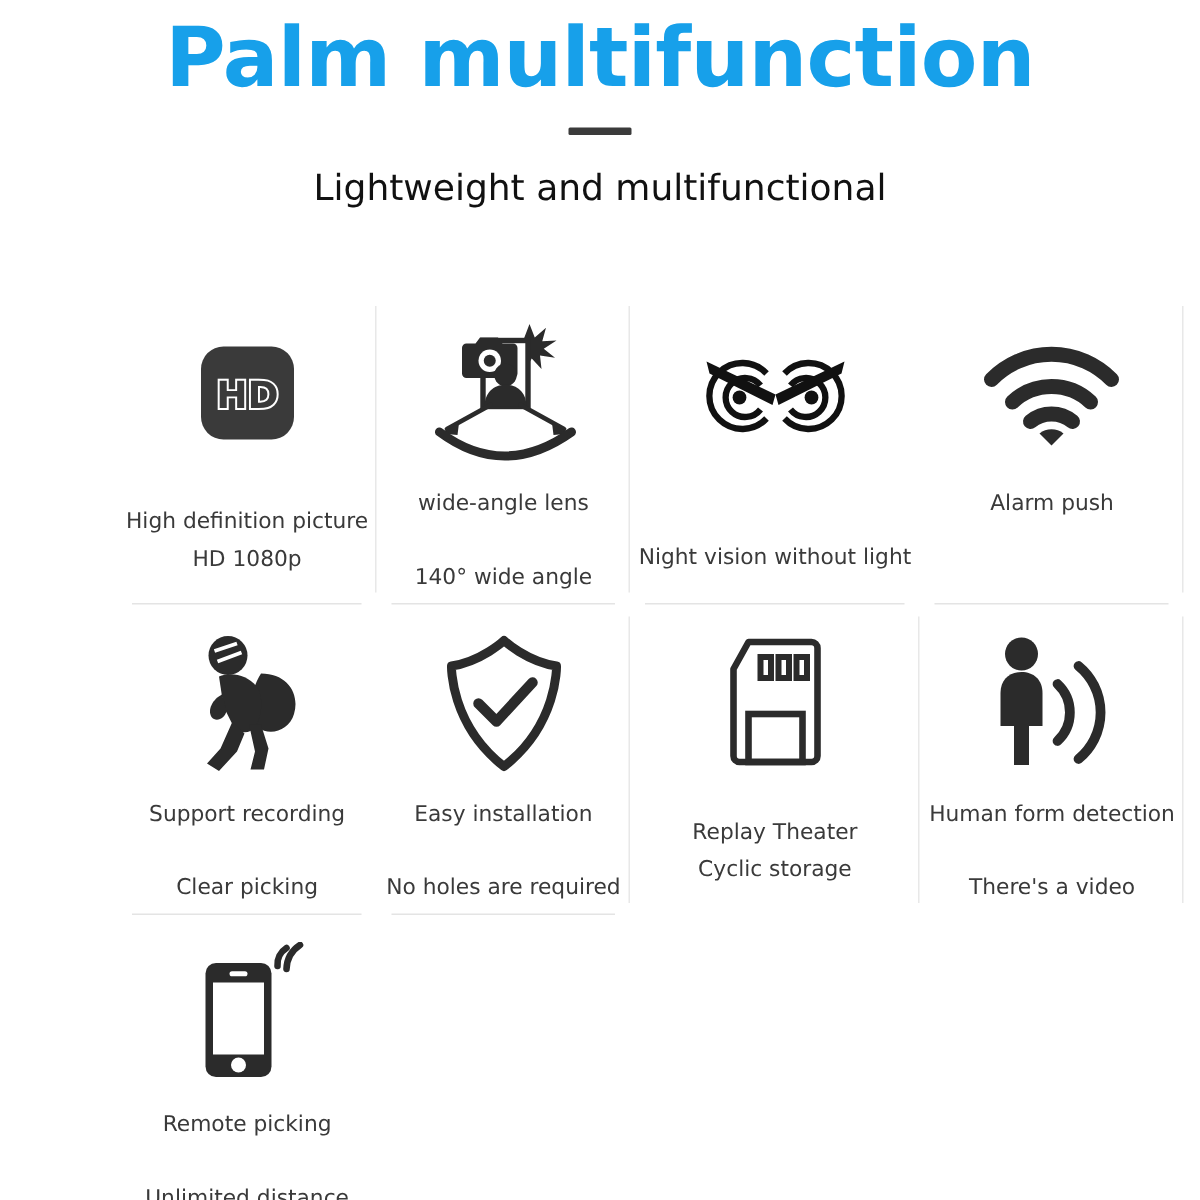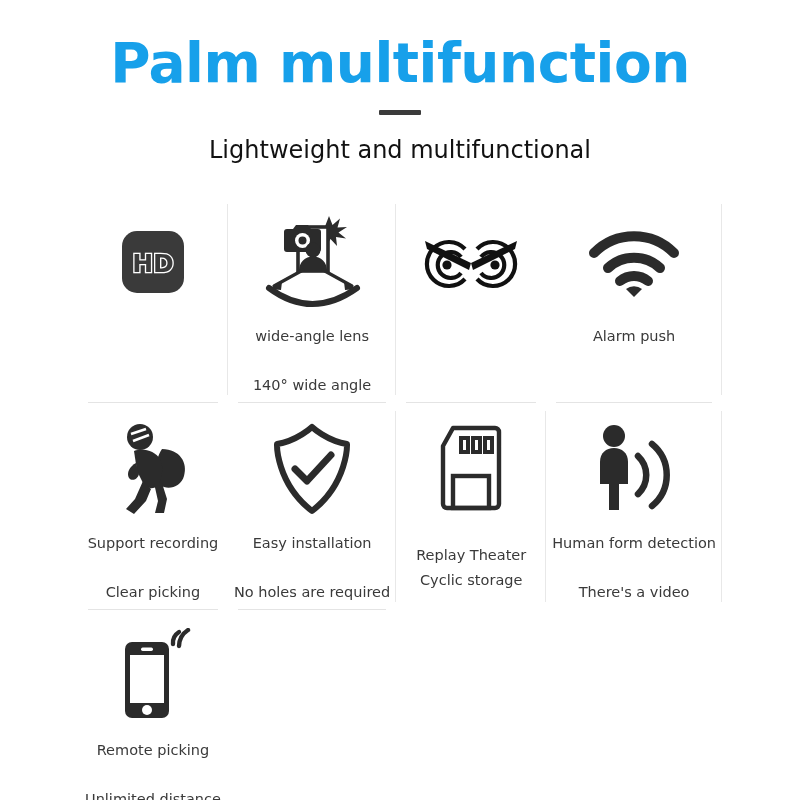--- a/index.html
+++ b/index.html
@@ -9,21 +9,21 @@
     font-family: "Liberation Sans", sans-serif;
     overflow: hidden;
   }
   .page {
     position: relative;
     width: 800px; height: 800px;
     background: #ffffff;
   }
 
   
-  .header { padding-top: 32px; text-align: center; }
+  .header { padding-top: 7px; text-align: center; }
   .main-title {
     color: #17A0EA;
     font-family: "DejaVu Sans", sans-serif;
     font-weight: bold;
     font-size: 55px;
     line-height: 62px;
     letter-spacing: -0.5px;
     white-space: nowrap;
   }
   .divider-wrap { height: 36px; display: flex; align-items: center; justify-content: center; }
@@ -116,20 +116,24 @@
 
   <div class="grid">
 
     <div class="cell">
       <div class="icon-box">
         <svg width="78" height="78" viewBox="0 0 78 78">
           <rect x="8" y="8" width="62" height="62" rx="15" ry="15" fill="#3a3a3a"></rect>
           <text x="39" y="49" text-anchor="middle" font-family="DejaVu Sans, sans-serif" font-size="25" font-weight="bold" fill="#3a3a3a" stroke="#ffffff" stroke-width="2.6" paint-order="stroke" letter-spacing="0">HD</text>
         </svg>
       </div>
+      <div class="caption cap-pad-top">
+        <div class="caption-line">High definition picture</div>
+        <div class="caption-line">HD 1080p</div>
+      </div>
     </div>
 
     <div class="cell">
       <div class="icon-box">
         <svg width="110" height="100" viewBox="0 0 110 100" fill="none" stroke="#2b2b2b">
 
           <g fill="#2b2b2b" stroke="none">
             <path d="M72 4 L75.5 13 L83 6.5 L80.5 15.5 L90 15 L81.5 20.5 L89 26.5 L79 25 L80 34 L73.5 27 L69 35 L68 25.5 L59 28 L65.5 20.5 L58.5 15 L68 14.5 Z"></path>
           </g>
 
@@ -176,20 +180,23 @@
             <path d="M62 22 A22 22 0 1 1 62 52"></path>
             <path d="M66 30 A13 13 0 1 1 66 46"></path>
             <circle cx="80" cy="38" r="4.6" fill="#111111" stroke="none"></circle>
           </g>
 
           <g fill="#111111">
             <path d="M10 14 L56 36 L54 43 L12 22 Z"></path>
             <path d="M102 14 L56 36 L58 43 L100 22 Z"></path>
           </g>
         </svg>
+      </div>
+      <div class="caption single" style="padding-top:44px;">
+        <div class="caption-line">Night vision without light</div>
       </div>
     </div>
 
     <div class="cell">
       <div class="icon-box">
         <svg width="98" height="78" viewBox="0 0 98 78">
           <g fill="none" stroke="#2b2b2b" stroke-linecap="round">
             <path d="M9 30 A56 56 0 0 1 89 30" stroke-width="10"></path>
             <path d="M23 45 A38 38 0 0 1 75 45" stroke-width="10"></path>
             <path d="M35 58 A22 22 0 0 1 63 58" stroke-width="10"></path>

